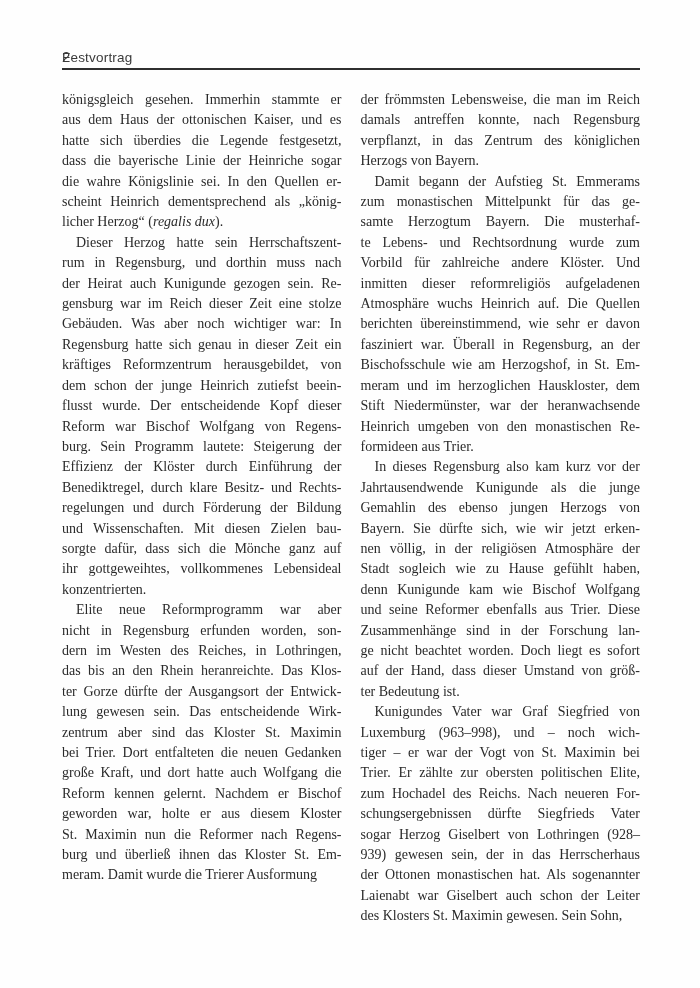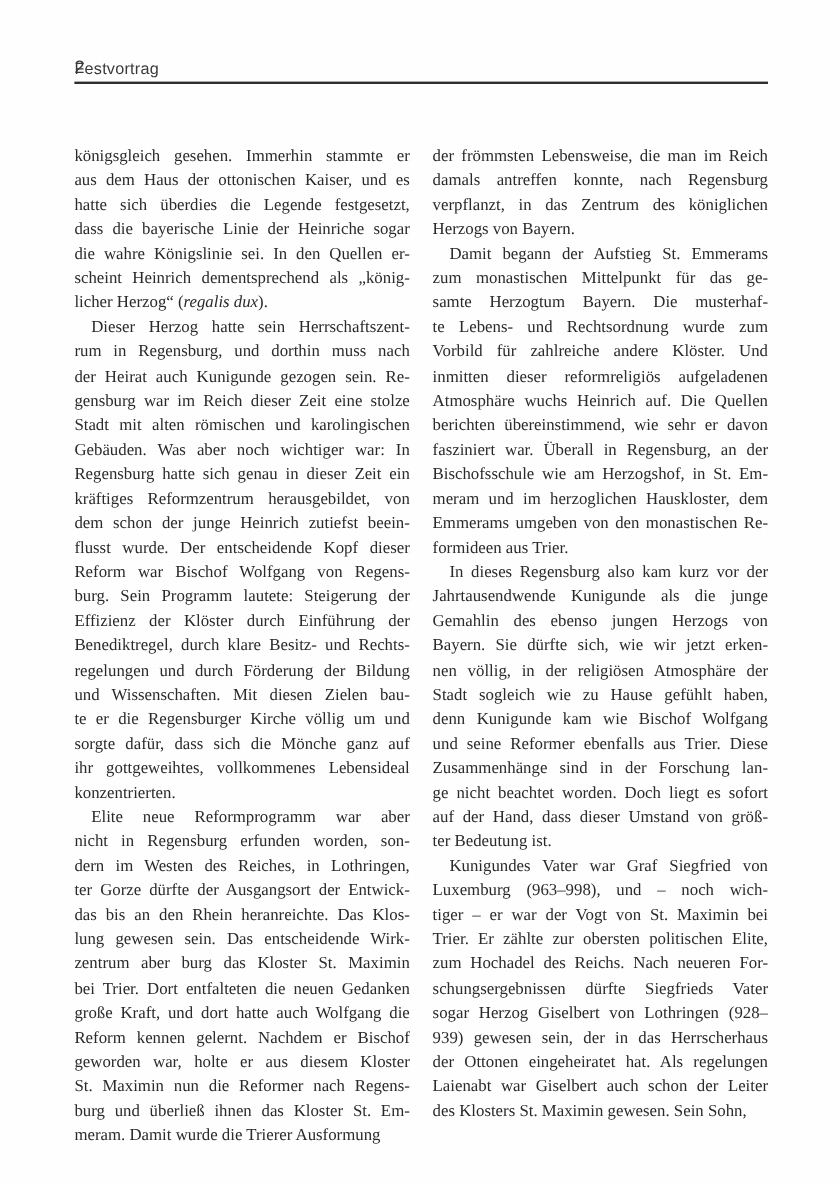--- a/index.html
+++ b/index.html
@@ -53,21 +53,20 @@
     left: 62px;
     top: 90px;
     width: 578px;
     display: flex;
     gap: 19px;
   }
   .col {
     width: 279.5px;
     font-size: 14px;
     line-height: 20.4px;
-    margin-top: 31px;
   }
   .para {
     margin: 0;
   }
   .line {
     text-align: justify;
     text-align-last: justify;
     -moz-text-align-last: justify;
     white-space: normal;
   }
@@ -103,45 +102,43 @@
           <div class="line">dass die bayerische Linie der Heinriche sogar</div>
           <div class="line">die wahre Königslinie sei. In den Quellen er-</div>
           <div class="line">scheint Heinrich dementsprechend als „könig-</div>
           <div class="line last">licher Herzog“ (<em>regalis dux</em>).</div>
         </div>
         <div class="para">
           <div class="line indent">Dieser Herzog hatte sein Herrschaftszent-</div>
           <div class="line">rum in Regensburg, und dorthin muss nach</div>
           <div class="line">der Heirat auch Kunigunde gezogen sein. Re-</div>
           <div class="line">gensburg war im Reich dieser Zeit eine stolze</div>
-          <div class="line">Stadt mit alten römischen und karolingischen</div>
           <div class="line">Gebäuden. Was aber noch wichtiger war: In</div>
           <div class="line">Regensburg hatte sich genau in dieser Zeit ein</div>
           <div class="line">kräftiges Reformzentrum herausgebildet, von</div>
           <div class="line">dem schon der junge Heinrich zutiefst beein-</div>
           <div class="line">flusst wurde. Der entscheidende Kopf dieser</div>
           <div class="line">Reform war Bischof Wolfgang von Regens-</div>
           <div class="line">burg. Sein Programm lautete: Steigerung der</div>
           <div class="line">Effizienz der Klöster durch Einführung der</div>
           <div class="line">Benediktregel, durch klare Besitz- und Rechts-</div>
           <div class="line">regelungen und durch Förderung der Bildung</div>
           <div class="line">und Wissenschaften. Mit diesen Zielen bau-</div>
-          <div class="line">te er die Regensburger Kirche völlig um und</div>
           <div class="line">sorgte dafür, dass sich die Mönche ganz auf</div>
           <div class="line">ihr gottgeweihtes, vollkommenes Lebensideal</div>
           <div class="line last">konzentrierten.</div>
         </div>
         <div class="para">
           <div class="line indent">Elite neue Reformprogramm war aber</div>
           <div class="line">nicht in Regensburg erfunden worden, son-</div>
           <div class="line">dern im Westen des Reiches, in Lothringen,</div>
+          <div class="line">das bis an den Rhein heranreichte. Das Klos-</div>
           <div class="line">ter Gorze dürfte der Ausgangsort der Entwick-</div>
-          <div class="line">das bis an den Rhein heranreichte. Das Klos-</div>
           <div class="line">lung gewesen sein. Das entscheidende Wirk-</div>
-          <div class="line">zentrum aber burg das Kloster St. Maximin</div>
+          <div class="line">zentrum aber sind das Kloster St. Maximin</div>
           <div class="line">bei Trier. Dort entfalteten die neuen Gedanken</div>
           <div class="line">große Kraft, und dort hatte auch Wolfgang die</div>
           <div class="line">Reform kennen gelernt. Nachdem er Bischof</div>
           <div class="line">geworden war, holte er aus diesem Kloster</div>
           <div class="line">St. Maximin nun die Reformer nach Regens-</div>
           <div class="line">burg und überließ ihnen das Kloster St. Em-</div>
           <div class="line last">meram. Damit wurde die Trierer Ausformung</div>
         </div>
       </section>
     <section class="col" id="col-right">
@@ -156,21 +153,22 @@
           <div class="line">zum monastischen Mittelpunkt für das ge-</div>
           <div class="line">samte Herzogtum Bayern. Die musterhaf-</div>
           <div class="line">te Lebens- und Rechtsordnung wurde zum</div>
           <div class="line">Vorbild für zahlreiche andere Klöster. Und</div>
           <div class="line">inmitten dieser reformreligiös aufgeladenen</div>
           <div class="line">Atmosphäre wuchs Heinrich auf. Die Quellen</div>
           <div class="line">berichten übereinstimmend, wie sehr er davon</div>
           <div class="line">fasziniert war. Überall in Regensburg, an der</div>
           <div class="line">Bischofsschule wie am Herzogshof, in St. Em-</div>
           <div class="line">meram und im herzoglichen Hauskloster, dem</div>
-          <div class="line">Emmerams umgeben von den monastischen Re-</div>
+          <div class="line">Stift Niedermünster, war der heranwachsende</div>
+          <div class="line">Heinrich umgeben von den monastischen Re-</div>
           <div class="line last">formideen aus Trier.</div>
         </div>
         <div class="para">
           <div class="line indent">In dieses Regensburg also kam kurz vor der</div>
           <div class="line">Jahrtausendwende Kunigunde als die junge</div>
           <div class="line">Gemahlin des ebenso jungen Herzogs von</div>
           <div class="line">Bayern. Sie dürfte sich, wie wir jetzt erken-</div>
           <div class="line">nen völlig, in der religiösen Atmosphäre der</div>
           <div class="line">Stadt sogleich wie zu Hause gefühlt haben,</div>
           <div class="line">denn Kunigunde kam wie Bischof Wolfgang</div>
@@ -182,20 +180,20 @@
         </div>
         <div class="para">
           <div class="line indent">Kunigundes Vater war Graf Siegfried von</div>
           <div class="line">Luxemburg (963–998), und – noch wich-</div>
           <div class="line">tiger – er war der Vogt von St. Maximin bei</div>
           <div class="line">Trier. Er zählte zur obersten politischen Elite,</div>
           <div class="line">zum Hochadel des Reichs. Nach neueren For-</div>
           <div class="line">schungsergebnissen dürfte Siegfrieds Vater</div>
           <div class="line">sogar Herzog Giselbert von Lothringen (928–</div>
           <div class="line">939) gewesen sein, der in das Herrscherhaus</div>
-          <div class="line">der Ottonen eingeheiratet hat. Als regelungen</div>
+          <div class="line">der Ottonen monastischen hat. Als sogenannter</div>
           <div class="line">Laienabt war Giselbert auch schon der Leiter</div>
           <div class="line last">des Klosters St. Maximin gewesen. Sein Sohn,</div>
         </div>
       </section>
   </div>
 
 </div>
 
 </body></html>

